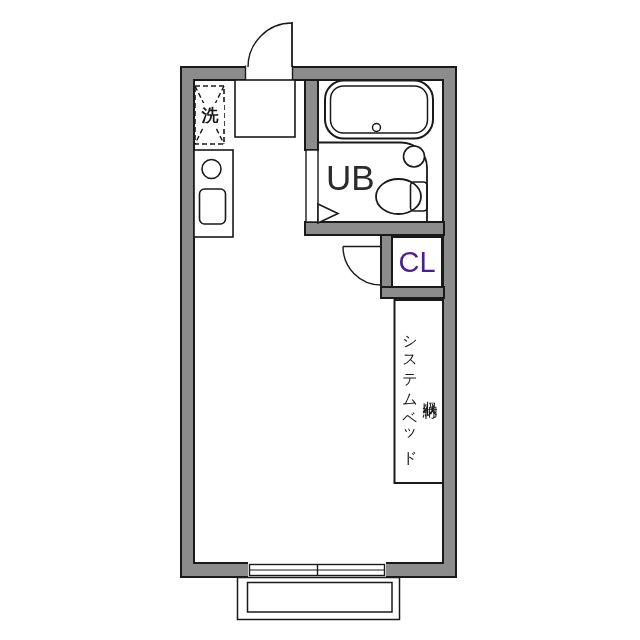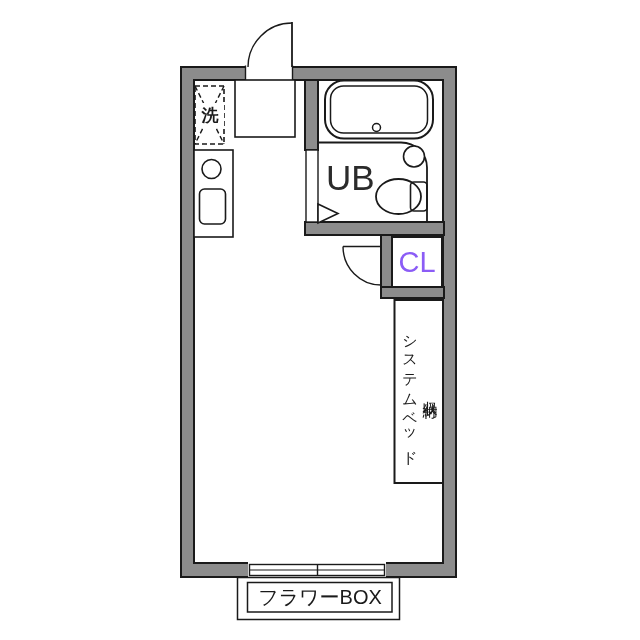--- a/index.html
+++ b/index.html
@@ -8,21 +8,21 @@
     font-family:"Liberation Sans","DejaVu Sans",sans-serif;color:#1a1a1a;overflow:hidden;
   }
   .plan svg{position:absolute;left:0;top:0;}
   .lbl{position:absolute;display:flex;align-items:center;justify-content:center;
        color:#1a1a1a;white-space:nowrap;}
   .lbl-washer{left:196px;top:103px;width:28px;height:24px;background:#ffffff;
               font-size:17px;font-weight:600;}
   .lbl-ub{left:326px;top:161px;width:52px;height:34px;font-size:35px;font-weight:400;
           color:#2b2b2b;letter-spacing:0px;justify-content:flex-start;}
   .lbl-cl{left:392px;top:237px;width:50px;height:50px;font-size:29px;font-weight:500;
-          color:#8b5cf6;}
+          color:#4c1d95;}
   .lbl-flower{left:248px;top:583px;width:144px;height:28px;font-size:20px;font-weight:500;}
   .lbl-bed{left:398px;top:303px;width:42px;height:177px;
            writing-mode:vertical-rl;text-orientation:mixed;
            font-size:15px;font-weight:500;letter-spacing:2px;line-height:20px;
            display:block;text-align:center;}
   .lbl-bed span{display:block;}
 </style>
 </head>
 <body>
 
@@ -80,15 +80,14 @@
     <rect x="247.5" y="582.5" width="144.5" height="29.5" fill="#ffffff" stroke="#1a1a1a" stroke-width="1.5"></rect>
   </svg>
 
   <div class="lbl lbl-washer">洗</div>
   <div class="lbl lbl-ub">UB</div>
   <div class="lbl lbl-cl">CL</div>
   <div class="lbl lbl-bed">
     <span>収納付</span>
     <span>システムベッド</span>
   </div>
-  <div class="lbl lbl-flower">フラワーBOX</div>
 
 </div>
 
 </body></html>

